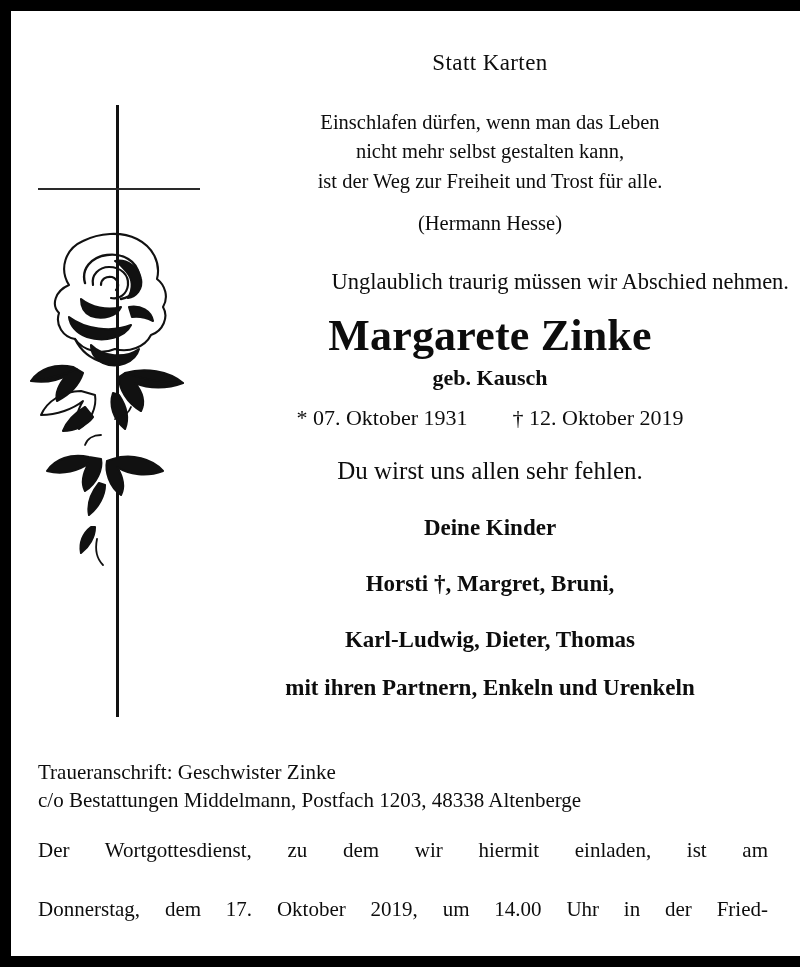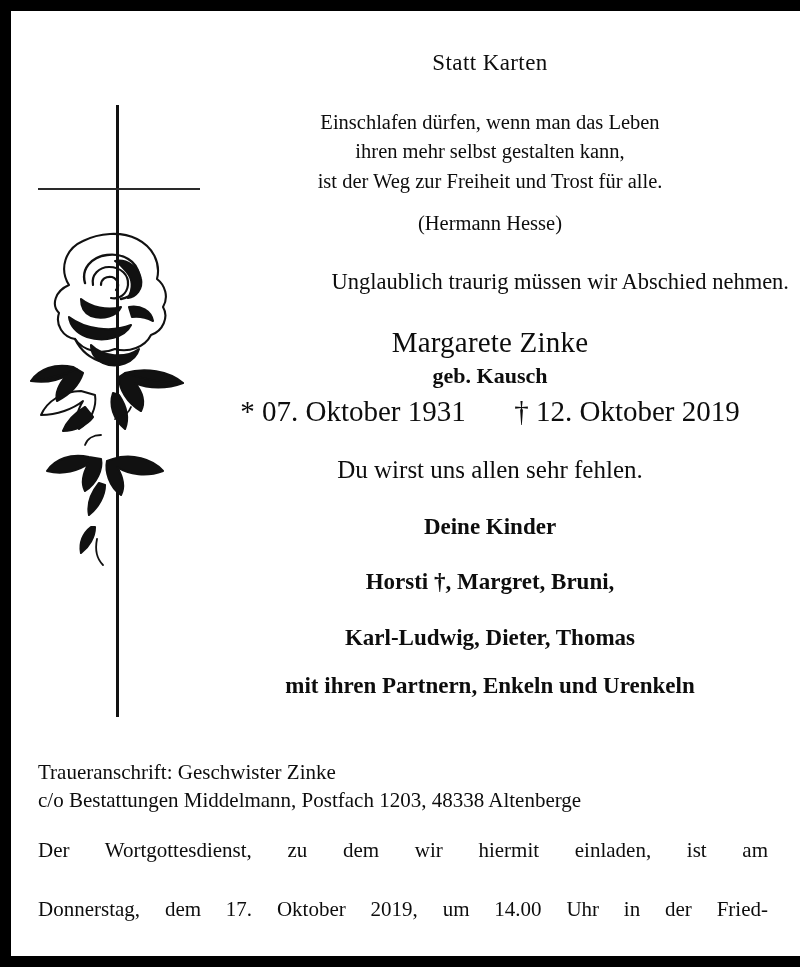--- a/index.html
+++ b/index.html
@@ -89,35 +89,35 @@
 
   .lede {
     margin-top: 30px;
     font-size: 22.5px;
     line-height: 1.2;
     white-space: nowrap;
     text-align: right;
   }
 
   .deceased-name {
-    margin-top: 32px;
-    font-size: 29px;
-    font-weight: normal;
+    margin-top: 18px;
+    font-size: 44px;
+    font-weight: bold;
     line-height: 1.05;
     letter-spacing: 0.2px;
   }
   .deceased-maiden {
     margin-top: 7px;
     font-size: 22px;
     font-weight: bold;
     line-height: 1.1;
   }
   .dates-row {
-    margin-top: 7px;
-    font-size: 29px;
+    margin-top: 15px;
+    font-size: 22px;
     line-height: 1.15;
   }
   .dates-row .date-sep { display: inline-block; width: 34px; }
 
   .farewell {
     margin-top: 26px;
     font-size: 25px;
     line-height: 1.2;
   }
 
@@ -226,21 +226,21 @@
       </svg>
     </div>
   </div>
 
   <div class="main-text">
 
     <div class="statt-karten">Statt Karten</div>
 
     <div class="poem">
       <div>Einschlafen dürfen, wenn man das Leben</div>
-      <div>ihren mehr selbst gestalten kann,</div>
+      <div>nicht mehr selbst gestalten kann,</div>
       <div>ist der Weg zur Freiheit und Trost für alle.</div>
       <div class="poem-author">(Hermann Hesse)</div>
     </div>
 
     <div class="lede">Unglaublich traurig müssen wir Abschied nehmen.</div>
 
     <div class="deceased-name">Margarete Zinke</div>
 
     <div class="deceased-maiden">geb. Kausch</div>
 

